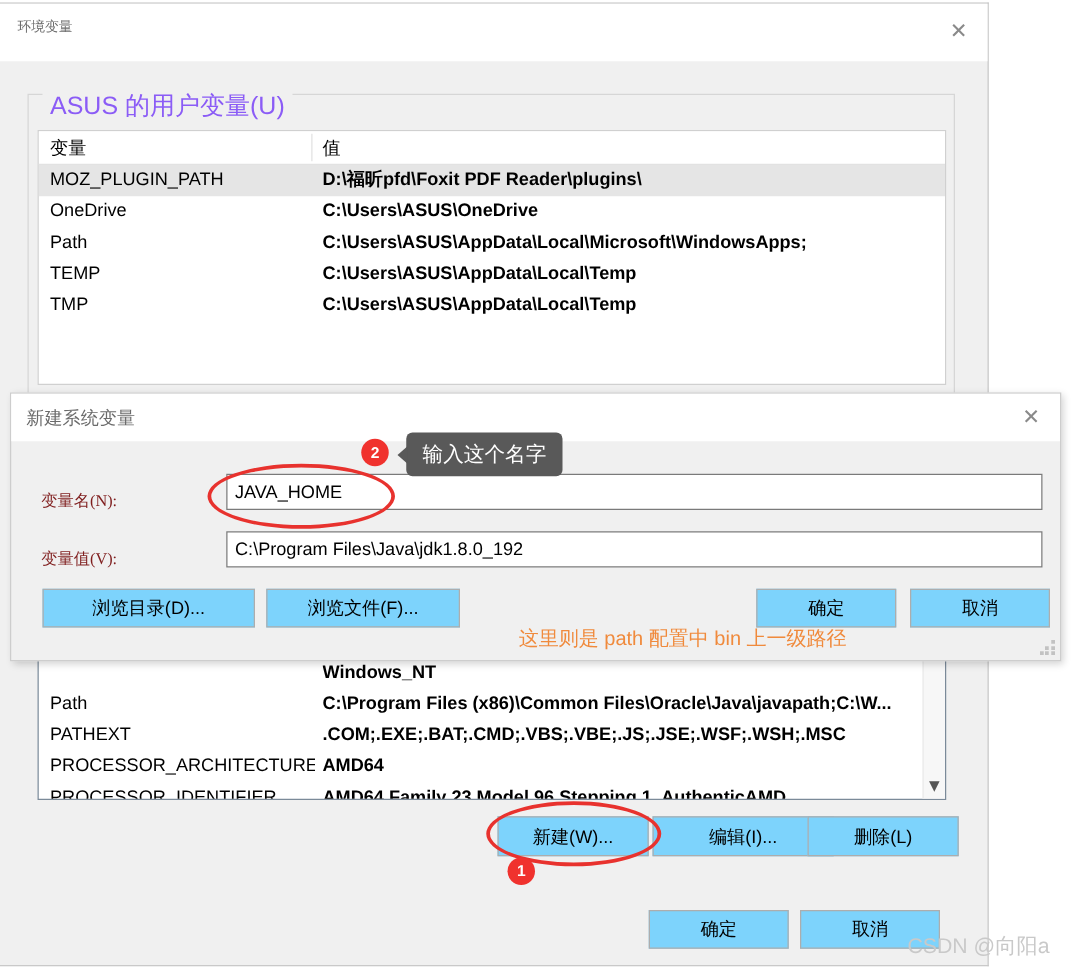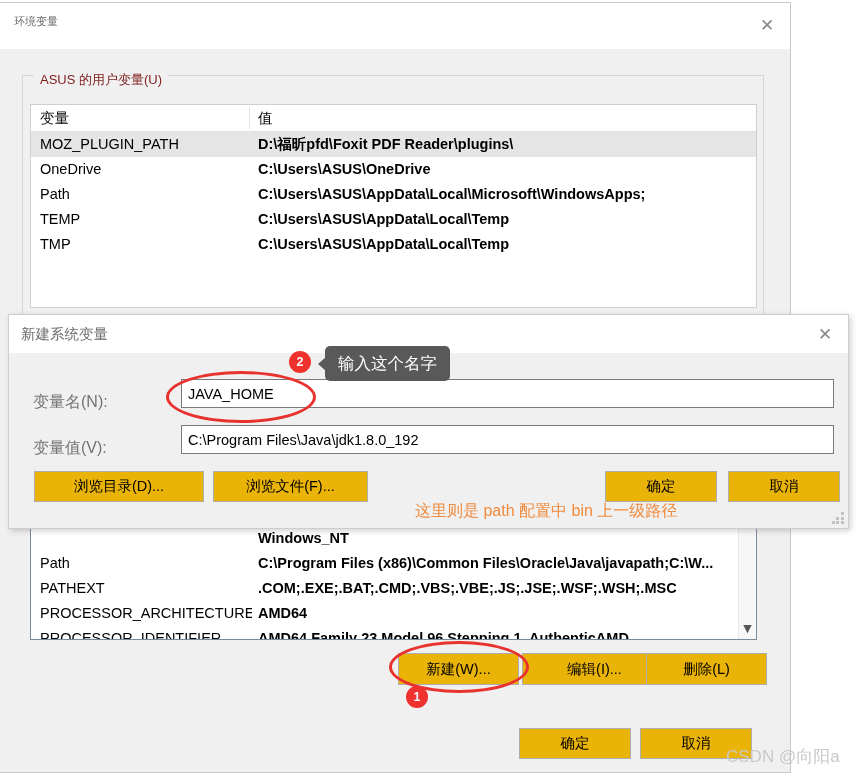--- a/index.html
+++ b/index.html
@@ -63,22 +63,22 @@
     width: 742px;
     height: 241px;
     border: 1px solid #d6d6d6;
     box-sizing: border-box;
   }
   #user-group-label {
     position: absolute;
     left: 34px; top: 68px;
     background: #f0f0f0;
     padding: 0 6px;
-    font-size: 13px;
-    color: #7f1d1d;
+    font-size: 20px;
+    color: #8b5cf6;
   }
 
   
   #user-table {
     position: absolute;
     left: 30px; top: 101px;
     width: 727px;
     height: 204px;
     background: #ffffff;
     border: 1px solid #d0d0d0;
@@ -151,21 +151,21 @@
     bottom: 2px; left: 0;
     width: 17px; height: 17px;
     display: flex; align-items: center; justify-content: center;
     color: #555;
     font-size: 11px;
     font-family: "DejaVu Sans", sans-serif;
   }
 
   
   .btn {
-    background: #eab308;
+    background: #7dd3fc;
     border: 1px solid #adadad;
     box-sizing: border-box;
     font-size: 14.5px;
     color: #000;
     text-align: center;
     cursor: default;
     display: flex;
     align-items: center;
     justify-content: center;
     font-family: "Liberation Sans", sans-serif;
@@ -197,22 +197,23 @@
   #newvar-title {
     position: absolute;
     left: 12px; top: 10px;
     font-size: 14.5px;
     color: #6b6b6b;
   }
   #newvar-close { right: 0; height: 37px; }
 
   .fld-label {
     position: absolute;
-    font-size: 16px;
-    color: #737373;
+    font-size: 13px;
+    color: #7f1d1d;
+    font-family: Liberation Serif, serif;
   }
   #lbl-name { left: 24px; top: 77px; }
   #lbl-val  { left: 24px; top: 123px; }
 
   .fld-input {
     position: absolute;
     background: #ffffff;
     border: 1px solid #7a7a7a;
     box-sizing: border-box;
     font-size: 14.5px;

